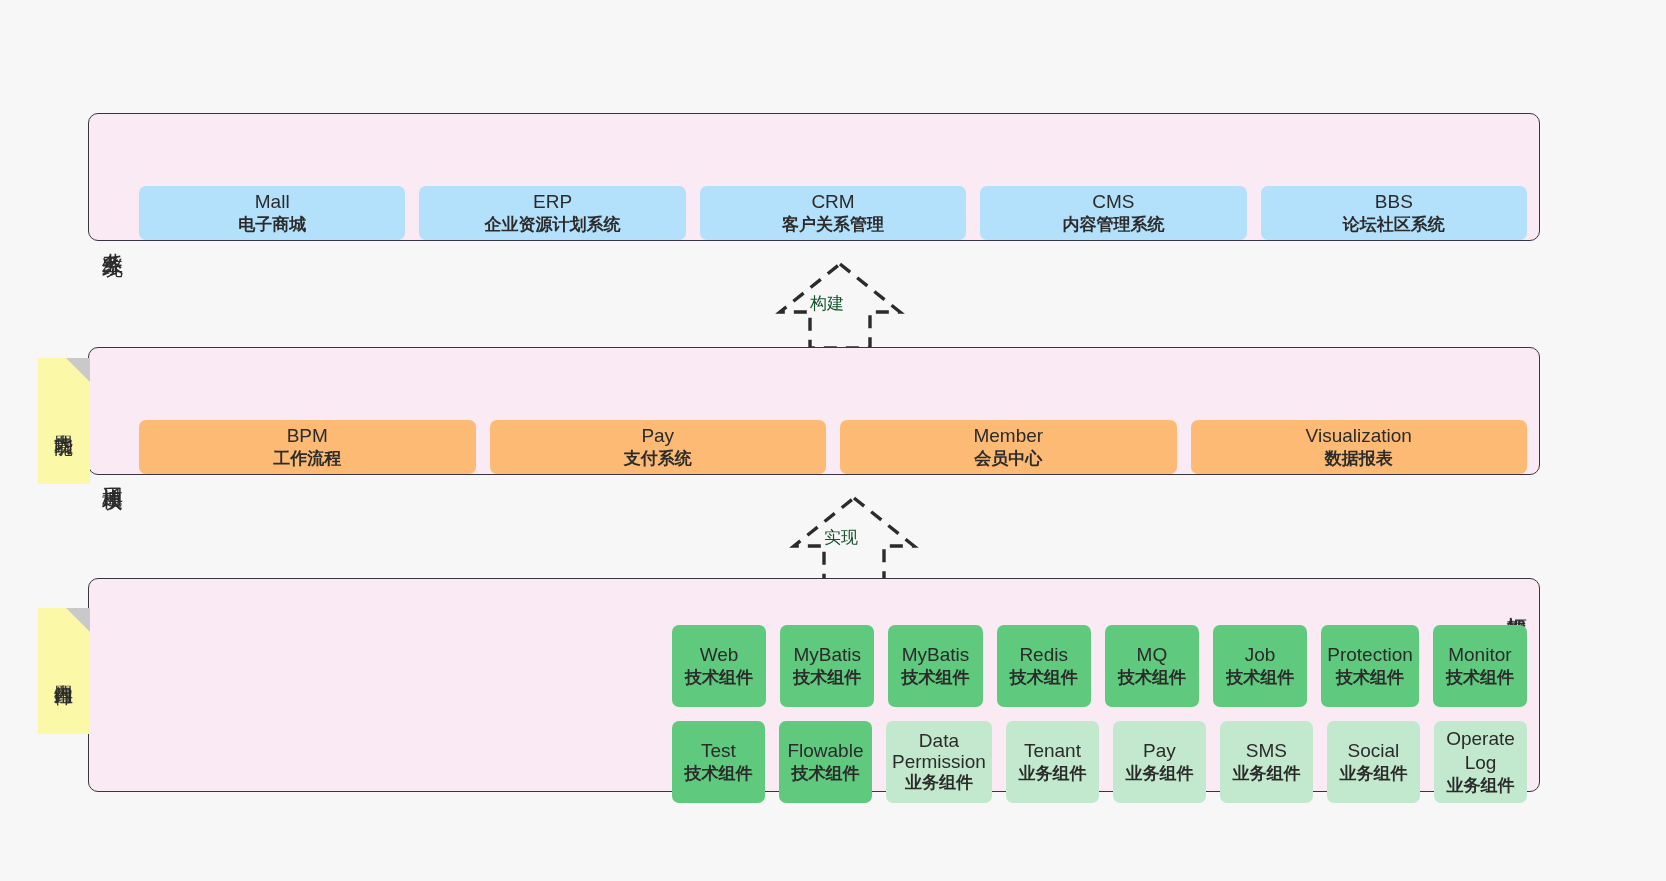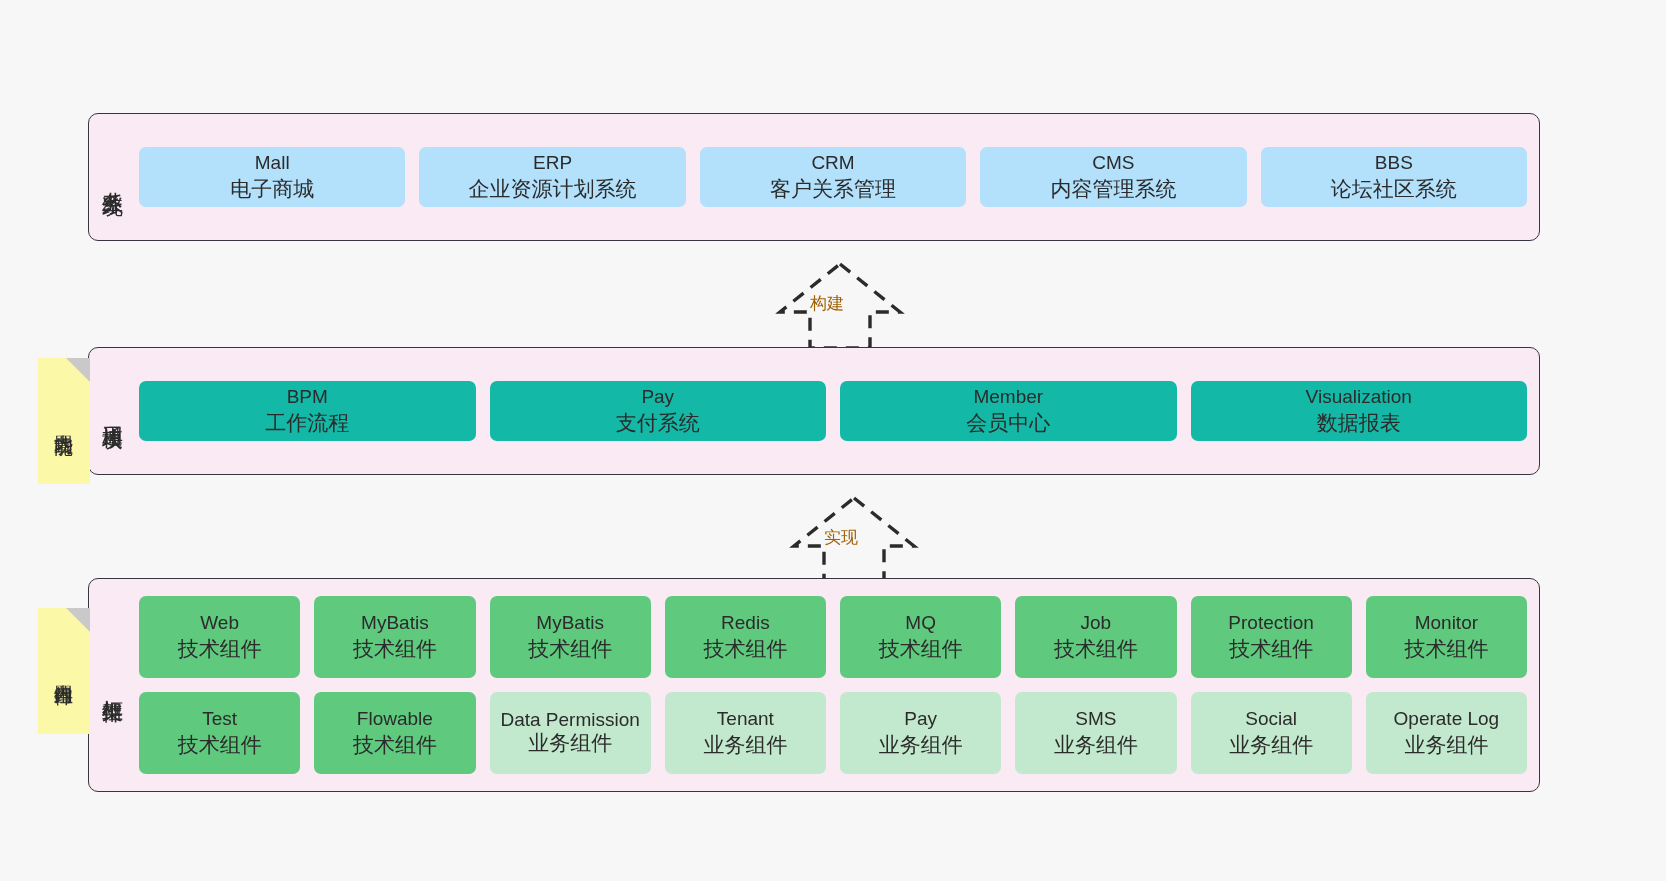--- a/index.html
+++ b/index.html
@@ -17,21 +17,21 @@
   }
 
   
   .layer {
     position: absolute;
     background: #f9eaf4;
     border: 1.6px solid #3c3340;
     border-radius: 10px;
     box-sizing: border-box;
     display: flex;
-    align-items: center;
+    align-items: flex-end;
   }
 
   
   .layer-label {
     writing-mode: vertical-rl;
     text-orientation: upright;
     font-size: 21px;
     line-height: 1.18;
     letter-spacing: 1px;
     color: #2b2b2b;
@@ -65,25 +65,25 @@
     display: flex;
     flex-direction: column;
     align-items: center;
     justify-content: center;
     text-align: center;
     line-height: 1.28;
     box-sizing: border-box;
     padding: 4px 6px;
   }
   .card .t1 { font-size: 19px; }
-  .card .t2 { font-size: 21px; }
+  .card .t2 { font-size: 17px; font-weight: bold; }
 
   .c-blue      { background: #b3e0fb; }
   .c-red       { background: #f4656b; }
-  .c-pink      { background: #14b8a6; }
+  .c-pink      { background: #fdba74; }
   .c-green     { background: #5fc97e; }
   .c-greenlite { background: #c2e9cd; }
 
   
   .note {
     position: absolute;
     background: #fbf8a8;
     box-sizing: border-box;
     display: flex;
     align-items: center;
@@ -109,21 +109,21 @@
   }
 
   
   .arrow {
     position: absolute;
   }
   .arrow svg { display: block; }
   .arrow-label {
     position: absolute;
     font-size: 17px;
-    color: #a16207;
+    color: #14532d;
     background: transparent;
     white-space: nowrap;
     user-select: none;
   }
 </style>
 </head>
 <body>
 
 <div class="layer" id="layer-business" style="left:88px; top:113px; width:1452px; height:128px;">
   <div class="layer-label">业务系统</div>
@@ -189,21 +189,21 @@
   <span class="note-text">内置功能</span>
 </div>
 
 <div class="arrow" style="left:766px; top:492px; width:180px; height:94px;">
   <svg width="180" height="94" viewBox="0 0 180 94">
     <path d="M 88,6 L 148,54 L 118,54 L 118,90 L 58,90 L 58,54 L 28,54 Z" fill="none" stroke="#2b2b2b" stroke-width="3.4" stroke-dasharray="13 9" stroke-linejoin="miter"></path>
   </svg>
   <span class="arrow-label" style="left:58px; top:34px;">实现</span>
 </div>
 
-<div class="layer" id="layer-framework" style="left:88px; top:578px; width:1452px; height:214px;">
+<div class="layer" id="layer-framework" style="left:88px; top:578px; width:1452px; height:214px;flex-direction:column;">
   <div class="layer-label">框架组件</div>
   <div class="layer-body">
 
     <div class="row" style="height:82px;">
       <div class="card c-green">
         <span class="t1">Web</span>
         <span class="t2">技术组件</span>
       </div>
       <div class="card c-green">
         <span class="t1">MyBatis</span>

